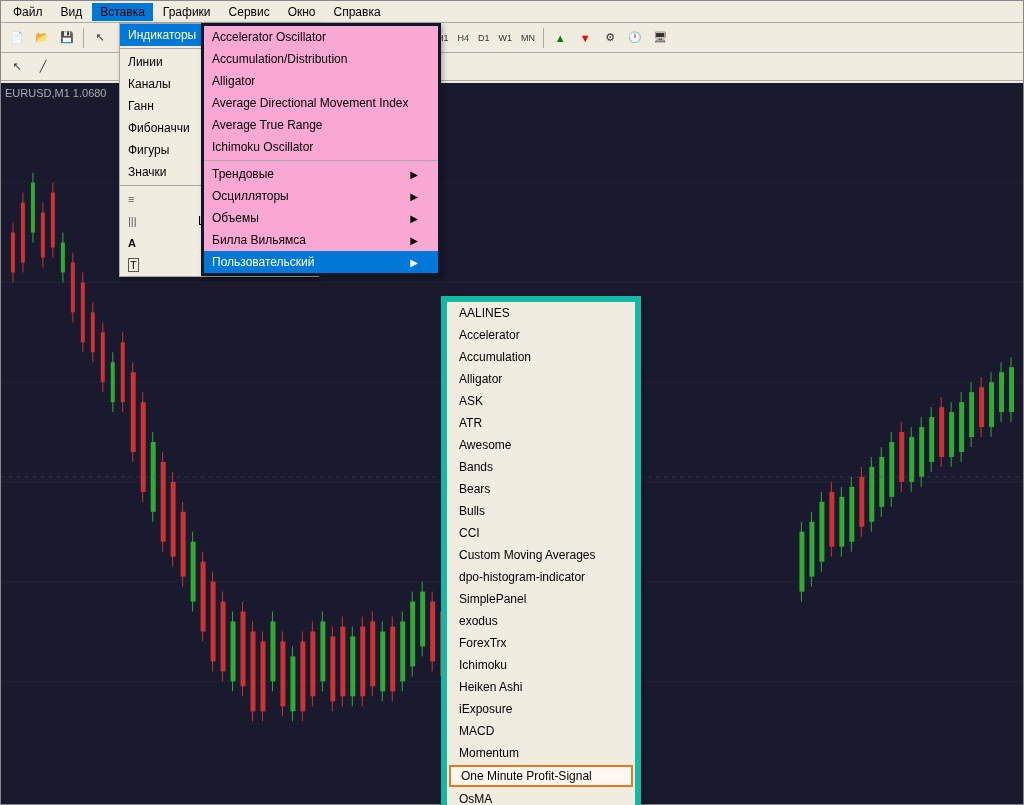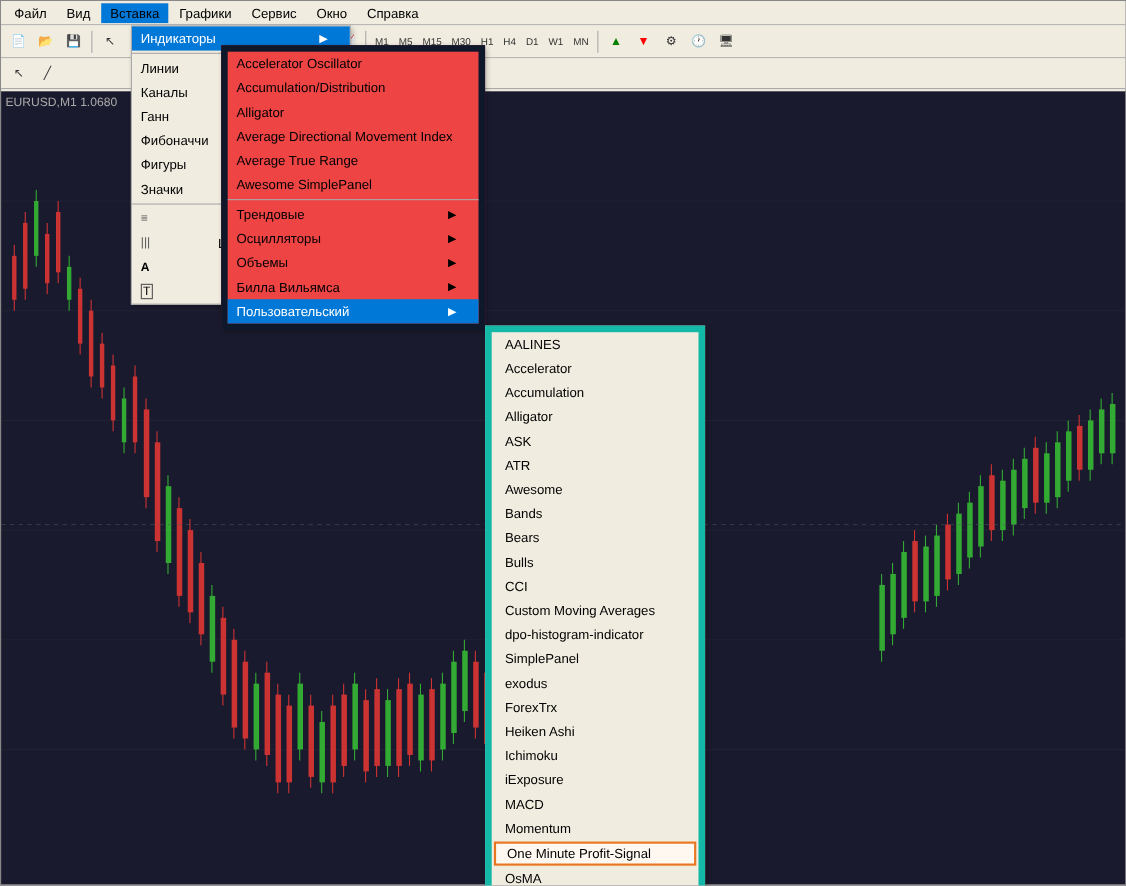--- a/index.html
+++ b/index.html
@@ -153,26 +153,25 @@
       height: 1px;
       background: #aaa;
       margin: 2px 0;
     }
 
     
     .indicators-submenu {
       position: absolute;
       top: 0;
       left: 200px;
-      background: #ef4444;
-      border: 6px solid #0f172a;
+      background: #f9a8d4;
+      border: 3px solid #0f172a;
       box-shadow: 2px 2px 5px rgba(0,0,0,0.3);
       min-width: 240px;
       pointer-events: all;
-      margin-top: 18px;
     }
 
     
     .custom-submenu {
       position: absolute;
       top: 273px;
       left: 440px;
       background: #f0ece0;
       border: 6px solid #14b8a6;
       box-shadow: 2px 2px 5px rgba(0,0,0,0.3);
@@ -604,21 +603,21 @@
       <div class="menu-dropdown-item">
         <span>Alligator</span>
       </div>
       <div class="menu-dropdown-item">
         <span>Average Directional Movement Index</span>
       </div>
       <div class="menu-dropdown-item">
         <span>Average True Range</span>
       </div>
       <div class="menu-dropdown-item">
-        <span>Awesome SimplePanel</span>
+        <span>Ichimoku Oscillator</span>
       </div>
       <div class="menu-dropdown-separator"></div>
       <div class="menu-dropdown-item">
         <span>Трендовые</span>
         <span class="arrow">▶</span>
       </div>
       <div class="menu-dropdown-item">
         <span>Осцилляторы</span>
         <span class="arrow">▶</span>
       </div>
@@ -646,22 +645,22 @@
         <div class="custom-submenu-item">Awesome</div>
         <div class="custom-submenu-item">Bands</div>
         <div class="custom-submenu-item">Bears</div>
         <div class="custom-submenu-item">Bulls</div>
         <div class="custom-submenu-item">CCI</div>
         <div class="custom-submenu-item">Custom Moving Averages</div>
         <div class="custom-submenu-item">dpo-histogram-indicator</div>
         <div class="custom-submenu-item">SimplePanel</div>
         <div class="custom-submenu-item">exodus</div>
         <div class="custom-submenu-item">ForexTrx</div>
+        <div class="custom-submenu-item">Ichimoku</div>
         <div class="custom-submenu-item">Heiken Ashi</div>
-        <div class="custom-submenu-item">Ichimoku</div>
         <div class="custom-submenu-item">iExposure</div>
         <div class="custom-submenu-item">MACD</div>
         <div class="custom-submenu-item">Momentum</div>
         <div style="border: 2px solid rgb(232, 119, 34); padding: 2px 10px; margin: 1px 2px; cursor: pointer; font-size: 12px; color: rgb(0, 0, 0); white-space: nowrap; background-color: rgb(255, 248, 240);">One Minute Profit-Signal</div>
         <div class="custom-submenu-item">OsMA</div>
       </div>
 
   </div>
 </div>
 

